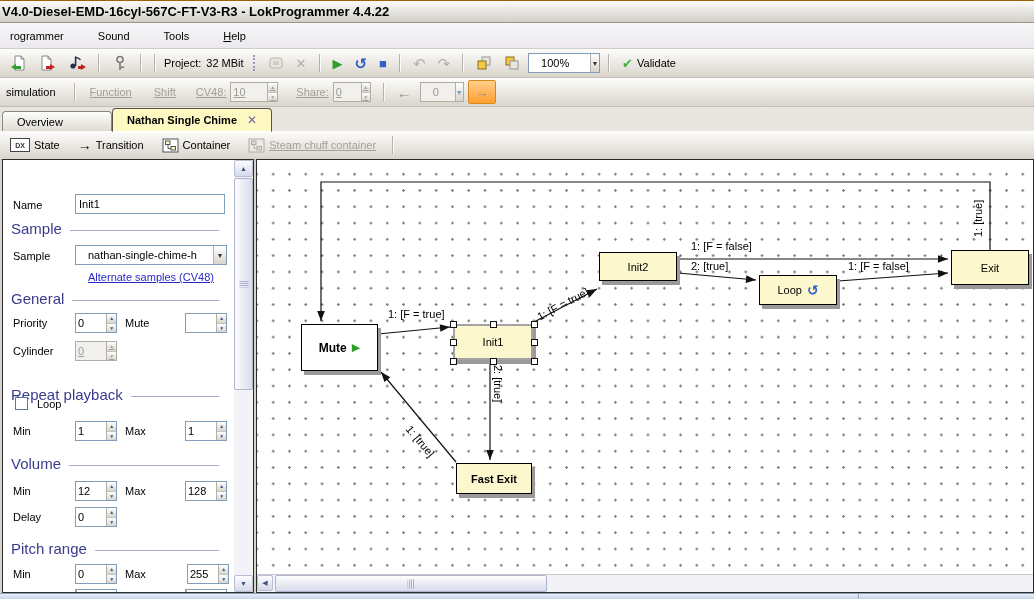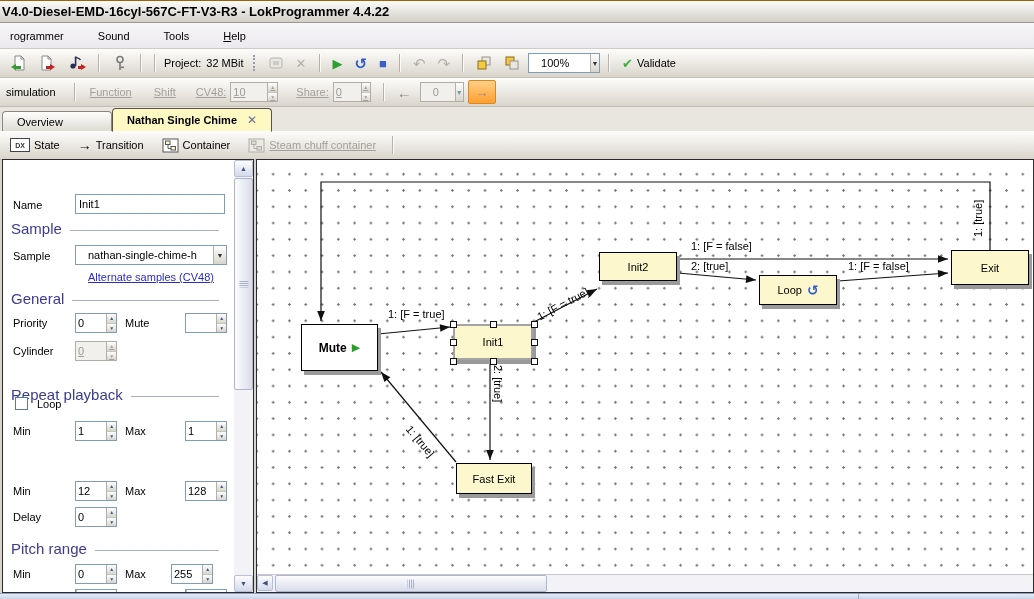--- a/index.html
+++ b/index.html
@@ -321,20 +321,24 @@
       </span>
     <span class="flabel" style="top:265px;left:122px">Max</span>
     <span class="spin" style="top:261px;left:182px">
       <input value="1" style="">
     <span class="spinbtns">
           <b>▲</b>
           <b>▼</b>
         </span>
       </span>
 
+    <div class="hdr" style="top:295px">
+        <span>Volume</span>
+        <i></i>
+      </div>
     <span class="flabel" style="top:325px">Min</span>
     <span class="spin" style="top:321px;left:72px">
       <input value="12" style="">
     <span class="spinbtns">
           <b>▲</b>
           <b>▼</b>
         </span>
       </span>
     <span class="flabel" style="top:325px;left:122px">Max</span>
     <span class="spin" style="top:321px;left:182px">
@@ -359,21 +363,21 @@
       </div>
     <span class="flabel" style="top:408px">Min</span>
     <span class="spin" style="top:404px;left:72px">
       <input value="0" style="">
     <span class="spinbtns">
           <b>▲</b>
           <b>▼</b>
         </span>
       </span>
     <span class="flabel" style="top:408px;left:122px">Max</span>
-    <span class="spin" style="top:404px;left:168px">
+    <span class="spin" style="top:404px;left:184px">
       <input value="255" style="">
     <span class="spinbtns">
           <b>▲</b>
           <b>▼</b>
         </span>
       </span>
     <span class="spin" style="top:429px;left:72px">
         <span class="spinbtns">
           <b>▲</b>
         </span>
@@ -439,21 +443,21 @@
         <div class="node state" style="left: 342px; top: 92px; width: 78px; height: 29px;">
           <span>Init2</span>
         </div>
         <div class="node state" style="left: 502px; top: 115px; width: 78px; height: 30px;">
           <span>Loop</span>
           <span class="nrefresh">↺</span>
         </div>
         <div class="node state" style="left: 694px; top: 90px; width: 78px; height: 35px;">
           <span>Exit</span>
         </div>
-        <div class="node state" style="left: 199px; top: 303px; width: 76px; height: 31px;">
+        <div class="node state" style="left: 199px; top: 303px; width: 76px; height: 31px; font-weight: bold;">
           <span>Fast Exit</span>
         </div>
       </div>
     <div class="hscroll">
       <span class="sbtn" style="left:0;top:0;width:16px;height:16px">◀</span>
       <div class="hthumb" style="left:18px;width:272px">
           <i></i>
         </div>
     </div>
   </div>

